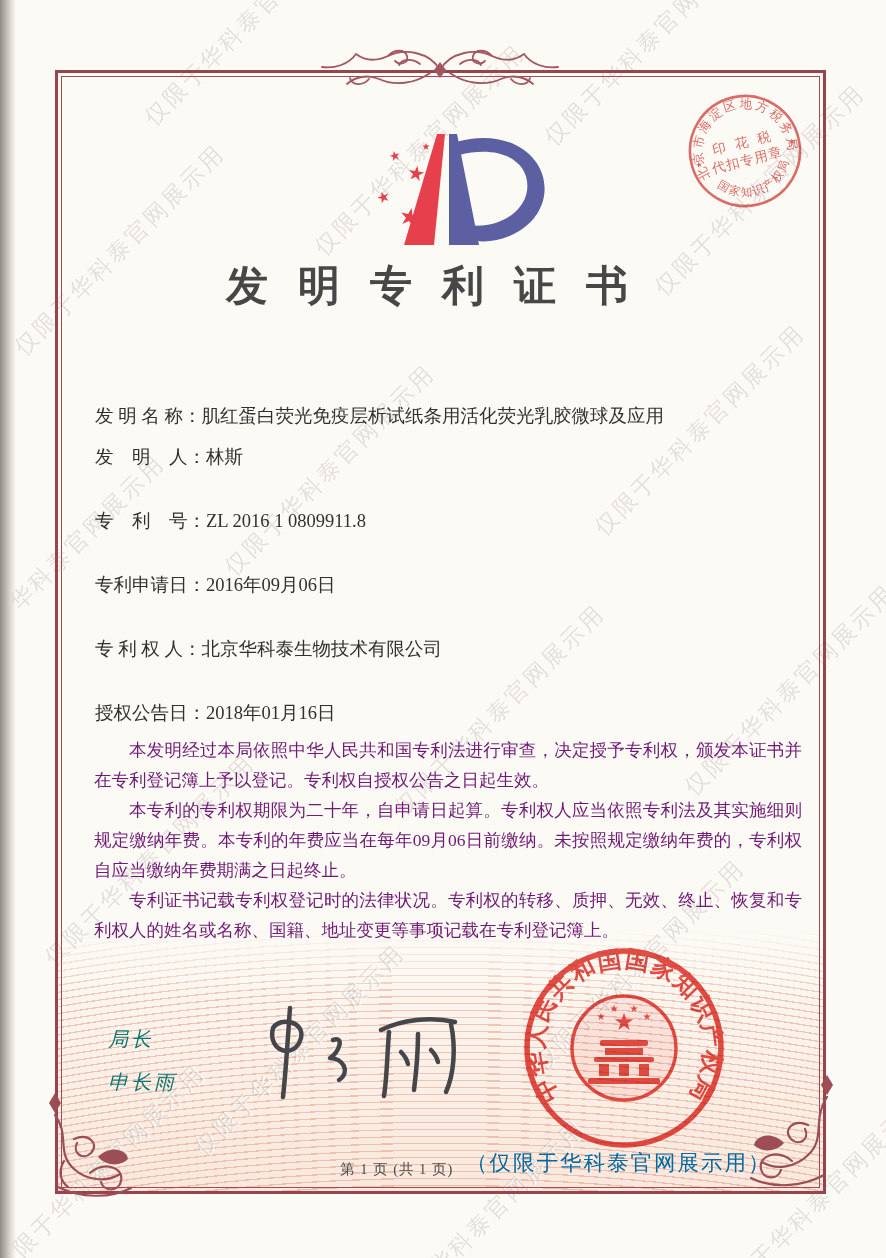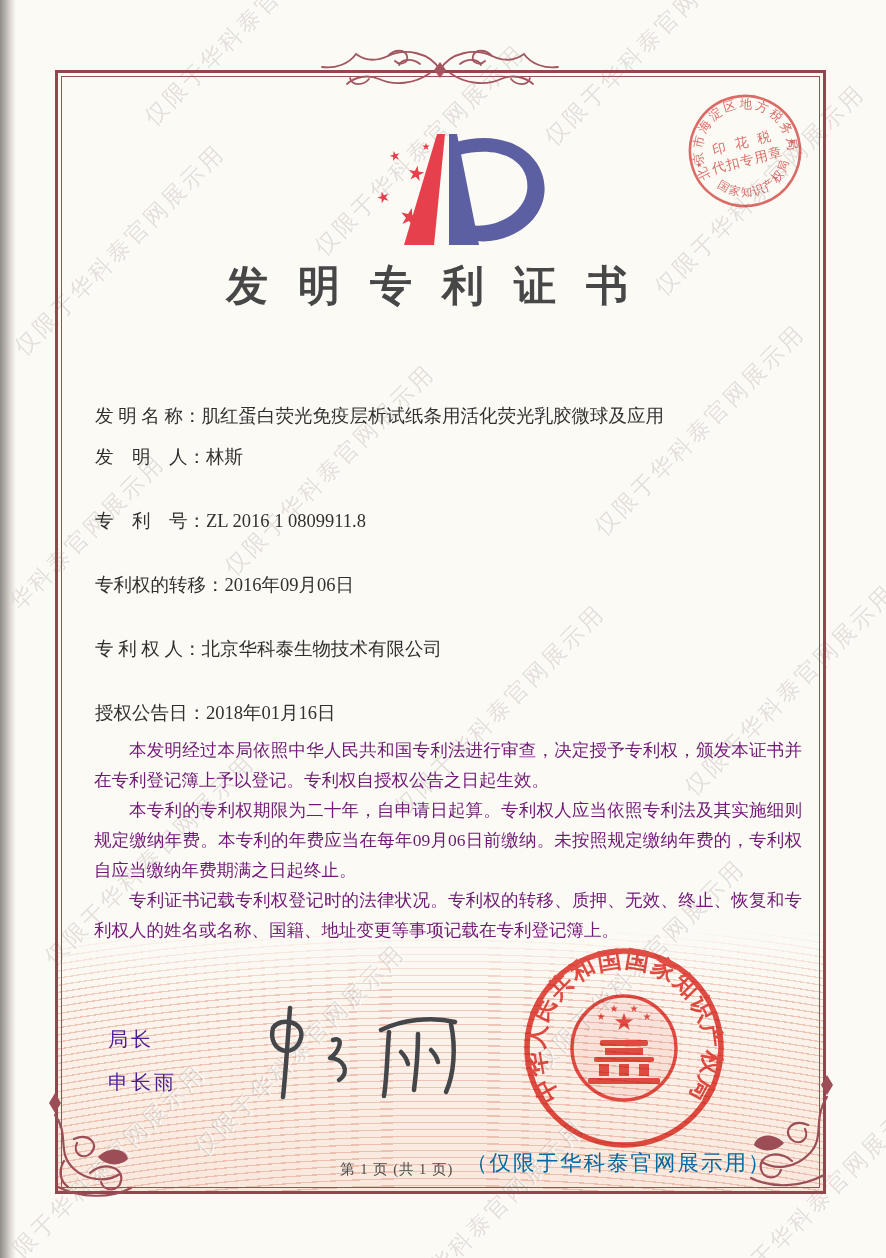--- a/index.html
+++ b/index.html
@@ -27,21 +27,21 @@
   .ornament{position:absolute;z-index:3;}
   
   .certno{position:absolute;left:96px;top:118px;z-index:4;font-size:17px;letter-spacing:5px;color:#3c3c3c;}
   .logo{position:absolute;left:330px;top:120px;z-index:4;}
   .title{position:absolute;left:0;top:258px;width:854px;z-index:4;text-align:center;
     font-size:42px;font-weight:bold;color:#474747;letter-spacing:30px;text-indent:30px;}
   .fields{position:absolute;left:95px;top:380px;width:710px;z-index:4;}
   .field-row{position:absolute;left:0;font-size:18.5px;color:#303030;white-space:nowrap;}
   .paras{position:absolute;left:94px;top:735px;width:708px;z-index:4;}
   .paras p{margin:0;font-size:17.5px;line-height:30px;text-align:justify;text-indent:2em;color:#701a75;}
-  .officer{position:absolute;left:108px;top:1026px;z-index:4;font-size:20px;color:#4c1d95;letter-spacing:3px;}
+  .officer{position:absolute;left:108px;top:1026px;z-index:4;font-size:20px;color:#0f766e;letter-spacing:3px;font-style:italic;}
   .officer div{margin-bottom:16px;}
   .signature{position:absolute;left:215px;top:990px;z-index:5;}
   .seal{position:absolute;left:517px;top:941px;z-index:6;mix-blend-mode:multiply;}
   .seal-date{position:absolute;left:543px;top:1092px;z-index:7;font-size:19px;letter-spacing:2px;
     color:#c2372c;white-space:nowrap;}
   .tax-stamp{position:absolute;left:683px;top:89px;z-index:6;mix-blend-mode:multiply;}
   .footer{position:absolute;left:0;top:1148px;width:886px;z-index:4;white-space:nowrap;}
   .footer .pageno{position:absolute;left:340px;top:12px;font-size:14.5px;color:#4a4a4a;letter-spacing:1px;}
   .footer .note{position:absolute;left:466px;top:0;font-size:21.5px;color:#0369a1;letter-spacing:2px;}
 </style>
@@ -123,21 +123,21 @@
     <text x="78" y="105" font-size="24" fill="#e5404b" text-anchor="middle" transform="rotate(12 78 105)">★</text>
     <text x="96" y="30" font-size="10" fill="#e5404b" text-anchor="middle">★</text>
   </svg>
 
   <div class="title">发明专利证书</div>
 
   <div class="fields">
     <div class="field-row" style="top:0;margin-top:23px;"><span>发 明 名 称：</span><span>肌红蛋白荧光免疫层析试纸条用活化荧光乳胶微球及应用</span></div>
     <div class="field-row" style="top:64px;text-align:right;"><span>发　明　人：</span><span>林斯</span></div>
     <div class="field-row" style="top:128px;"><span>专　利　号：</span><span>ZL 2016 1 0809911.8</span></div>
-    <div class="field-row" style="top:192px;"><span>专利权的转移：</span><span>2016年09月06日</span></div>
+    <div class="field-row" style="top:192px;"><span>专利申请日：</span><span>2016年09月06日</span></div>
     <div class="field-row" style="top:256px;"><span>专 利 权 人：</span><span>北京华科泰生物技术有限公司</span></div>
     <div class="field-row" style="top:320px;"><span>授权公告日：</span><span>2018年01月16日</span></div>
   </div>
 
   <div class="paras">
     <p>本发明经过本局依照中华人民共和国专利法进行审查，决定授予专利权，颁发本证书并在专利登记簿上予以登记。专利权自授权公告之日起生效。</p>
     <p>本专利的专利权期限为二十年，自申请日起算。专利权人应当依照专利法及其实施细则规定缴纳年费。本专利的年费应当在每年09月06日前缴纳。未按照规定缴纳年费的，专利权自应当缴纳年费期满之日起终止。</p>
     <p>专利证书记载专利权登记时的法律状况。专利权的转移、质押、无效、终止、恢复和专利权人的姓名或名称、国籍、地址变更等事项记载在专利登记簿上。</p>
   </div>
 

